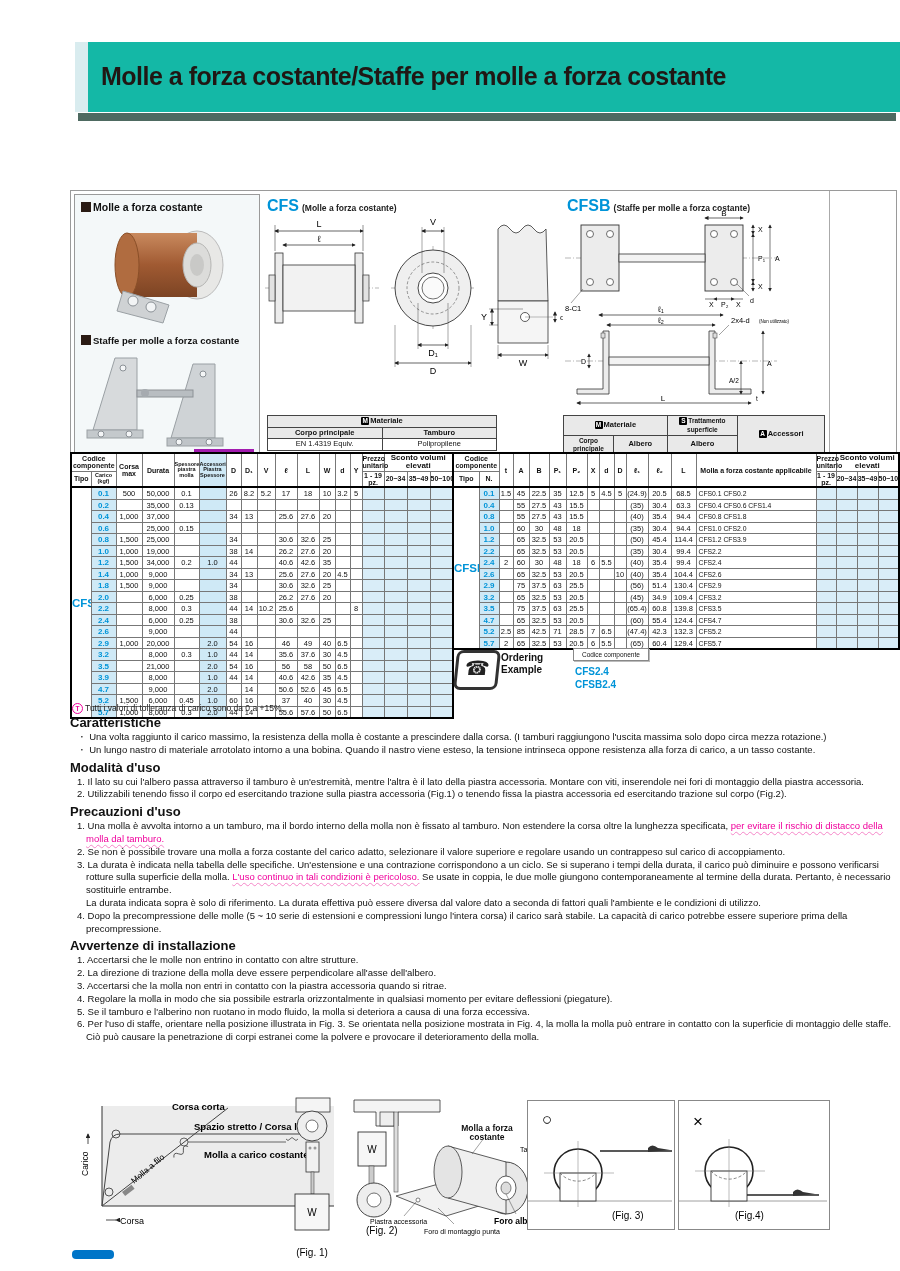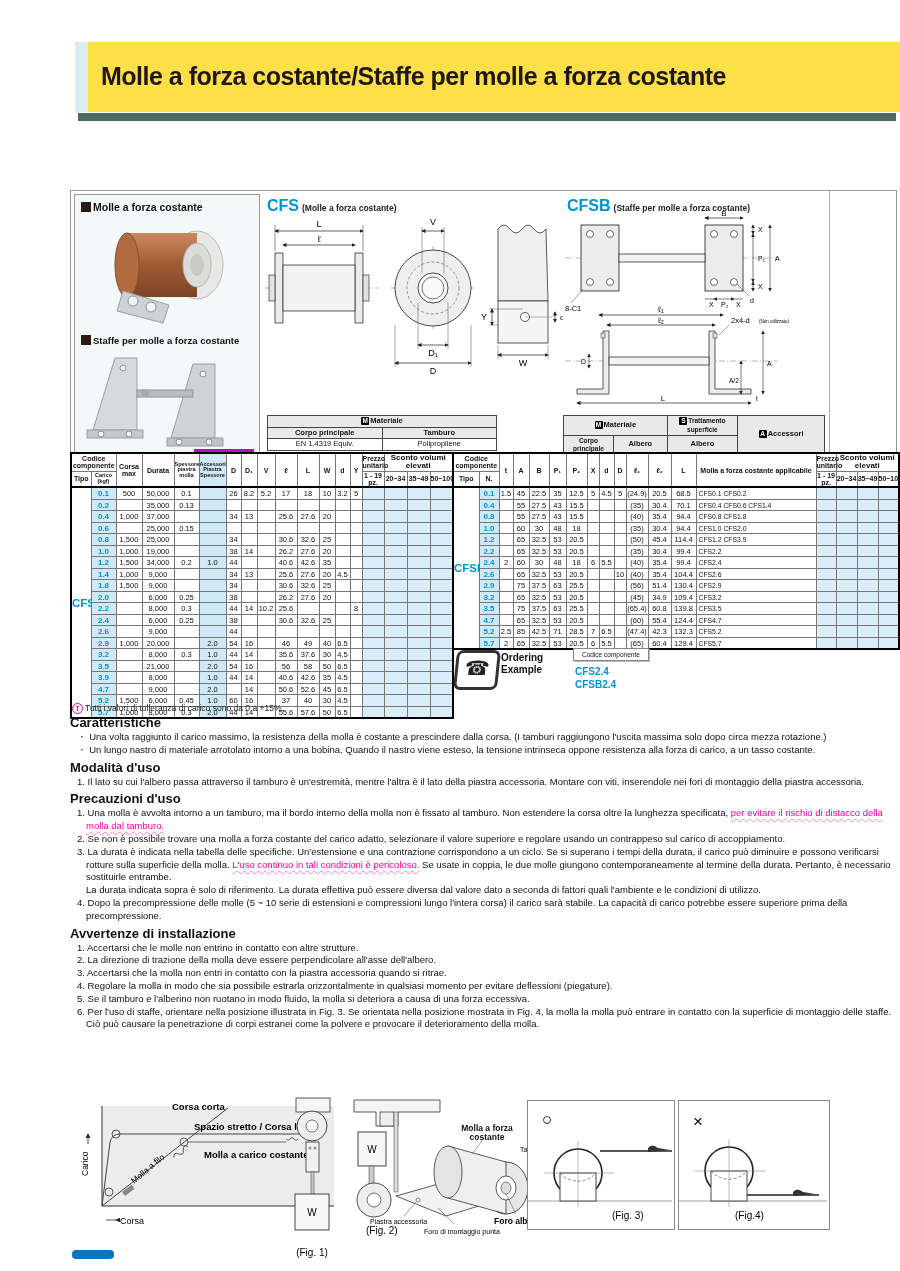--- a/index.html
+++ b/index.html
@@ -1,19 +1,19 @@
 <!DOCTYPE html>
 <html><head>
 <meta charset="utf-8">
 <style>
   html,body{margin:0;padding:0;background:#fff;font-family:"Liberation Sans",sans-serif;color:#111;}
   .page{position:relative;width:900px;height:1271px;background:#fff;overflow:hidden;}
 
   
-  .banner{position:absolute;left:75px;top:42px;right:0;height:70px;background:#fde047;}
+  .banner{position:absolute;left:75px;top:42px;right:0;height:70px;background:#14b8a6;}
   .banner .edge{position:absolute;left:0;top:0;width:13px;height:100%;background:#d9ecef;}
   .banner h1{margin:0;padding:20px 0 0 26px;font-size:25px;font-weight:bold;color:#201714;letter-spacing:-0.5px;}
   .tealbar{position:absolute;left:78px;top:113px;right:4px;height:8px;background:#4e6a61;}
 
   
   .panel{position:absolute;left:70px;top:158px;width:825px;height:292px;border:1px solid #9a9a9a;background:#fff;margin-top:32px;}
   .divider{position:absolute;left:758px;top:0;bottom:0;width:1px;background:#aaa;}
   .product-box{position:absolute;left:3px;top:3px;width:184px;height:284px;border:1px solid #9a9a9a;background:#f4f8f9;}
   .pb-label{font-size:10.5px;font-weight:bold;color:#111;margin:6px 4px 0 6px;}
   .pb-label .blk{display:inline-block;width:10px;height:10px;background:#2a1b14;margin-right:2px;vertical-align:-1px;}
@@ -799,21 +799,21 @@
           <td></td>
           <td>55</td>
           <td>27.5</td>
           <td>43</td>
           <td>15.5</td>
           <td></td>
           <td></td>
           <td></td>
           <td>(35)</td>
           <td>30.4</td>
-          <td>70.1</td>
+          <td>63.3</td>
           <td class="molla">CFS0.4  CFS0.6  CFS1.4</td>
           <td class="price"></td>
           <td class="price"></td>
           <td class="price"></td>
           <td class="price"></td>
         </tr>
         <tr>
           <td class="code">0.8</td>
           <td></td>
           <td>55</td>
@@ -1059,20 +1059,21 @@
 
   <div class="texts">
     <h3>Caratteristiche</h3>
     <div>
         <div class="li">・ Una volta raggiunto il carico massimo, la resistenza della molla è costante a prescindere dalla corsa. (I tamburi raggiungono l'uscita massima solo dopo circa mezza rotazione.)</div>
         <div class="li">・ Un lungo nastro di materiale arrotolato intorno a una bobina. Quando il nastro viene esteso, la tensione intrinseca oppone resistenza alla forza di carico, a un tasso costante.</div>
       </div>
     <h3>Modalità d'uso</h3>
     <div>
         <div class="li">1. Il lato su cui l'albero passa attraverso il tamburo è un'estremità, mentre l'altra è il lato della piastra accessoria. Montare con viti, inserendole nei fori di montaggio della piastra accessoria.</div>
+        <div class="li">2. Utilizzabili tenendo fisso il corpo ed esercitando trazione sulla piastra accessoria (Fig.1) o tenendo fissa la piastra accessoria ed esercitando trazione sul corpo (Fig.2).</div>
       </div>
     <h3>Precauzioni d'uso</h3>
     <p class="pp"><span>1. Una molla è avvolta intorno a un tamburo, ma il bordo interno della molla non è fissato al tamburo. Non estendere la corsa oltre la lunghezza specificata, </span><span class="pink">per evitare il rischio di distacco della molla dal tamburo.</span></p>
     <p class="pp">2. Se non è possibile trovare una molla a forza costante del carico adatto, selezionare il valore superiore e regolare usando un contrappeso sul carico di accoppiamento.</p>
     <p class="pp"><span>3. La durata è indicata nella tabella delle specifiche. Un'estensione e una contrazione corrispondono a un ciclo. Se si superano i tempi della durata, il carico può diminuire e possono verificarsi rotture sulla superficie della molla. </span><span class="pink">L'uso continuo in tali condizioni è pericoloso.</span><span> Se usate in coppia, le due molle giungono contemporaneamente al termine della durata. Pertanto, è necessario sostituirle entrambe.</span></p>
     <p class="pp ind">La durata indicata sopra è solo di riferimento. La durata effettiva può essere diversa dal valore dato a seconda di fattori quali l'ambiente e le condizioni di utilizzo.</p>
     <p class="pp">4. Dopo la precompressione delle molle (5 ~ 10 serie di estensioni e compressioni lungo l'intera corsa) il carico sarà stabile. La capacità di carico potrebbe essere superiore prima della precompressione.</p>
     <h3>Avvertenze di installazione</h3>
     <div>
         <div class="li">1. Accertarsi che le molle non entrino in contatto con altre strutture.</div>

